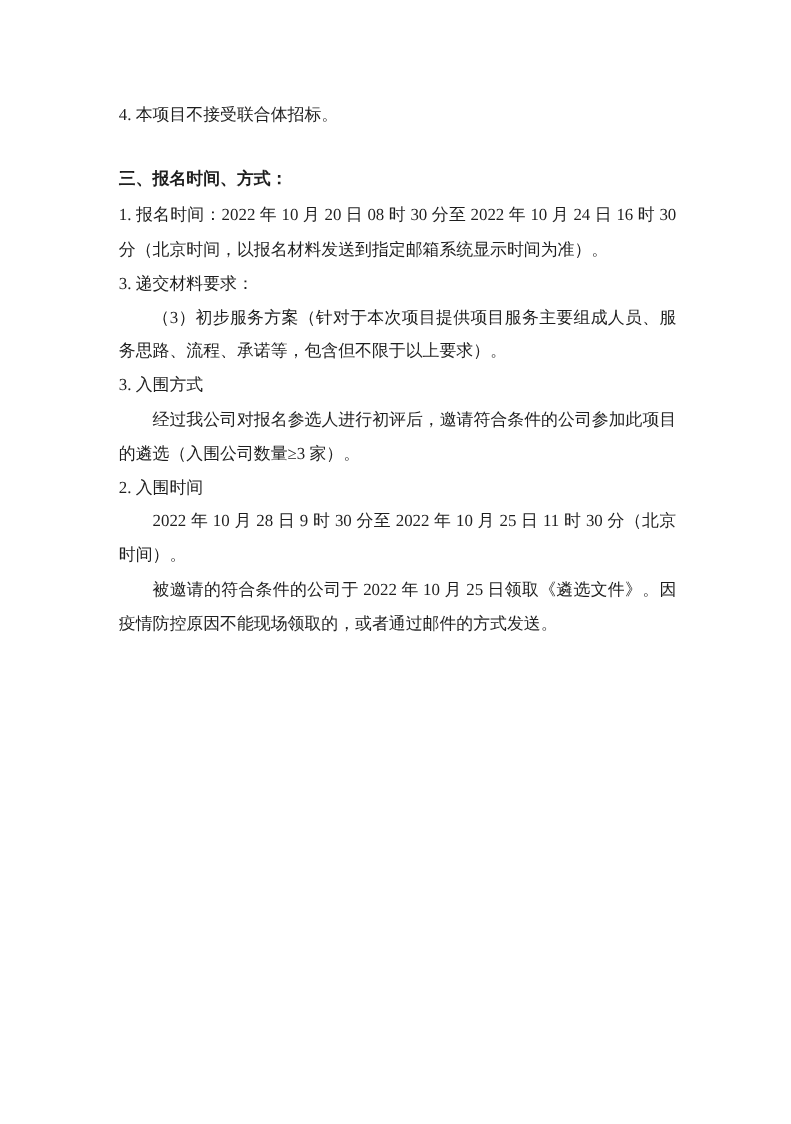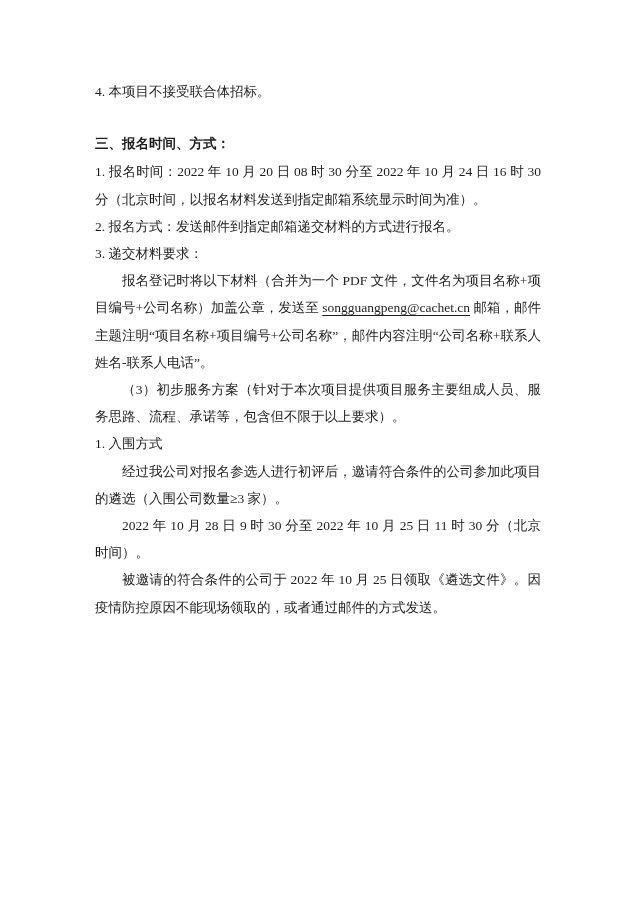--- a/index.html
+++ b/index.html
@@ -48,34 +48,33 @@
 <body>
 
 <div class="page">
 
   <p class="para body">4. 本项目不接受联合体招标。</p>
 
   <p class="para heading first-heading">三、报名时间、方式：</p>
 
   <p class="para body">1. 报名时间：2022 年 10 月 20 日 08 时 30 分至 2022 年 10 月 24 日 16 时 30 分（北京时间，以报名材料发送到指定邮箱系统显示时间为准）。</p>
 
-  <p class="para body">2. 报名方式：发送邮件到指定邮箱递交材料的方式进行报名。</p>
 
   <p class="para body">3. 递交材料要求：</p>
 
-  <p class="para body indent"><span>报名登记时将以下材料（合并为一个 PDF 文件，文件名为项目名称+项目编号+公司名称）加盖公章，发送至 </span><span class="email">songguangpeng@cachet.cn</span><span> 邮箱，邮件主题注明“项目名称+项目编号+公司名称”，邮件内容注明“公司名称+联系人姓名-联系人电话”。</span></p>
 
 
 
   <p class="para body indent">（3）初步服务方案（针对于本次项目提供项目服务主要组成人员、服务思路、流程、承诺等，包含但不限于以上要求）。</p>
 
 
-  <p class="para body">1. 入围方式</p>
+  <p class="para body">3. 入围方式</p>
 
   <p class="para body indent">经过我公司对报名参选人进行初评后，邀请符合条件的公司参加此项目的遴选（入围公司数量≥3 家）。</p>
 
+  <p class="para body">2. 入围时间</p>
 
   <p class="para body indent">2022 年 10 月 28 日 9 时 30 分至 2022 年 10 月 25 日 11 时 30 分（北京时间）。</p>
 
 
   <p class="para body indent">被邀请的符合条件的公司于 2022 年 10 月 25 日领取《遴选文件》。因疫情防控原因不能现场领取的，或者通过邮件的方式发送。</p>
 
 </div>
 
 </body></html>

